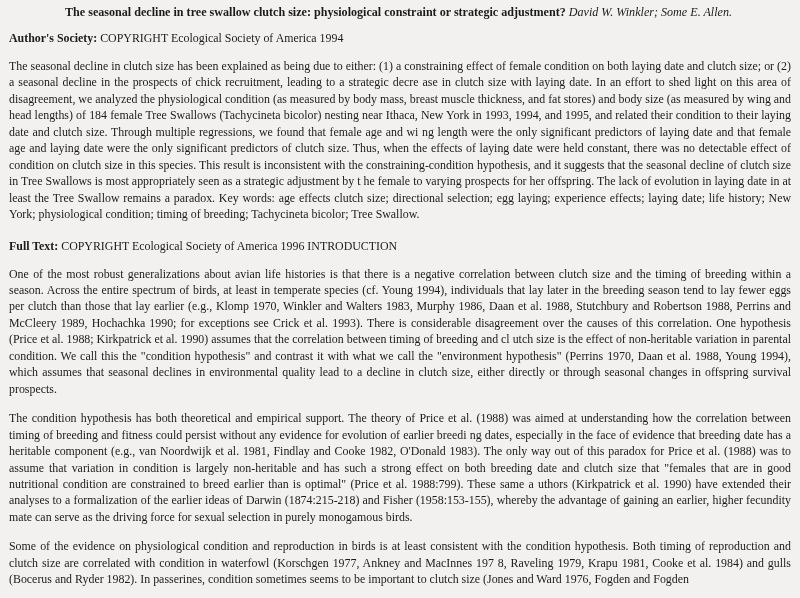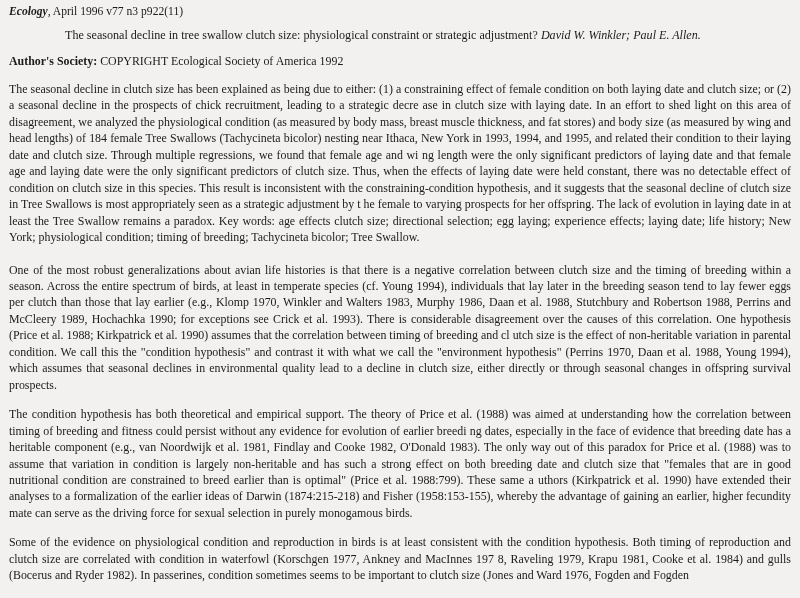--- a/index.html
+++ b/index.html
@@ -32,21 +32,21 @@
     font-style: italic;
   }
   .title-block {
     margin: 0 0 11px 0;
     padding-left: 56px;
     font-size: 12.1px;
     line-height: 15px;
     white-space: nowrap;
   }
   .article-title {
-    font-weight: normal;
+    font-weight: bold;
   }
   .authors {
     font-style: italic;
     font-weight: normal;
   }
   .section-head-line {
     font-size: 11.9px;
     line-height: 15px;
     margin: 0 0 12px 0;
   }
@@ -62,35 +62,35 @@
   }
   .abstract-block {
     margin-bottom: 16px;
   }
 </style>
 </head>
 <body>
 
 <div class="page">
 
-  <div class="citation-line">
-    <span class="journal-name">Ecology</span><span>, April 1996 v77 n3 p922(11)</span>
-  </div>
 
   <div class="title-block">
     <span class="article-title">The seasonal decline in tree swallow clutch size: physiological constraint or strategic adjustment?</span>
-    <span class="authors">David W. Winkler; Paul E. Allen.</span>
+    <span class="authors">David W. Winkler; Some E. Allen.</span>
   </div>
 
   <div class="abstract-block">
     <div class="section-head-line">
-      <span class="section-label">Author's Society:</span><span> COPYRIGHT Ecological Society of America 1992</span>
+      <span class="section-label">Author's Society:</span><span> COPYRIGHT Ecological Society of America 1994</span>
     </div>
     <p class="body-para">The seasonal decline in clutch size has been explained as being due to either: (1) a constraining effect of female condition on both laying date and clutch size; or (2) a seasonal decline in the prospects of chick recruitment, leading to a strategic decre ase in clutch size with laying date. In an effort to shed light on this area of disagreement, we analyzed the physiological condition (as measured by body mass, breast muscle thickness, and fat stores) and body size (as measured by wing and head lengths) of 184 female Tree Swallows (Tachycineta bicolor) nesting near Ithaca, New York in 1993, 1994, and 1995, and related their condition to their laying date and clutch size. Through multiple regressions, we found that female age and wi ng length were the only significant predictors of laying date and that female age and laying date were the only significant predictors of clutch size. Thus, when the effects of laying date were held constant, there was no detectable effect of condition on clutch size in this species. This result is inconsistent with the constraining-condition hypothesis, and it suggests that the seasonal decline of clutch size in Tree Swallows is most appropriately seen as a strategic adjustment by t he female to varying prospects for her offspring. The lack of evolution in laying date in at least the Tree Swallow remains a paradox. Key words: age effects clutch size; directional selection; egg laying; experience effects; laying date; life history; New York; physiological condition; timing of breeding; Tachycineta bicolor; Tree Swallow.</p>
   </div>
 
   <div>
+    <div class="section-head-line">
+      <span class="section-label">Full Text:</span><span> COPYRIGHT Ecological Society of America 1996 INTRODUCTION</span>
+    </div>
     <p class="body-para">One of the most robust generalizations about avian life histories is that there is a negative correlation between clutch size and the timing of breeding within a season. Across the entire spectrum of birds, at least in temperate species (cf. Young 1994), individuals that lay later in the breeding season tend to lay fewer eggs per clutch than those that lay earlier (e.g., Klomp 1970, Winkler and Walters 1983, Murphy 1986, Daan et al. 1988, Stutchbury and Robertson 1988, Perrins and McCleery 1989, Hochachka 1990; for exceptions see Crick et al. 1993). There is considerable disagreement over the causes of this correlation. One hypothesis (Price et al. 1988; Kirkpatrick et al. 1990) assumes that the correlation between timing of breeding and cl utch size is the effect of non-heritable variation in parental condition. We call this the "condition hypothesis" and contrast it with what we call the "environment hypothesis" (Perrins 1970, Daan et al. 1988, Young 1994), which assumes that seasonal declines in environmental quality lead to a decline in clutch size, either directly or through seasonal changes in offspring survival prospects.</p>
     <p class="body-para">The condition hypothesis has both theoretical and empirical support. The theory of Price et al. (1988) was aimed at understanding how the correlation between timing of breeding and fitness could persist without any evidence for evolution of earlier breedi ng dates, especially in the face of evidence that breeding date has a heritable component (e.g., van Noordwijk et al. 1981, Findlay and Cooke 1982, O'Donald 1983). The only way out of this paradox for Price et al. (1988) was to assume that variation in condition is largely non-heritable and has such a strong effect on both breeding date and clutch size that "females that are in good nutritional condition are constrained to breed earlier than is optimal" (Price et al. 1988:799). These same a uthors (Kirkpatrick et al. 1990) have extended their analyses to a formalization of the earlier ideas of Darwin (1874:215-218) and Fisher (1958:153-155), whereby the advantage of gaining an earlier, higher fecundity mate can serve as the driving force for sexual selection in purely monogamous birds.</p>
     <p class="body-para">Some of the evidence on physiological condition and reproduction in birds is at least consistent with the condition hypothesis. Both timing of reproduction and clutch size are correlated with condition in waterfowl (Korschgen 1977, Ankney and MacInnes 197 8, Raveling 1979, Krapu 1981, Cooke et al. 1984) and gulls (Bocerus and Ryder 1982). In passerines, condition sometimes seems to be important to clutch size (Jones and Ward 1976, Fogden and Fogden</p>
   </div>
 
 </div>
 
 </body></html>

